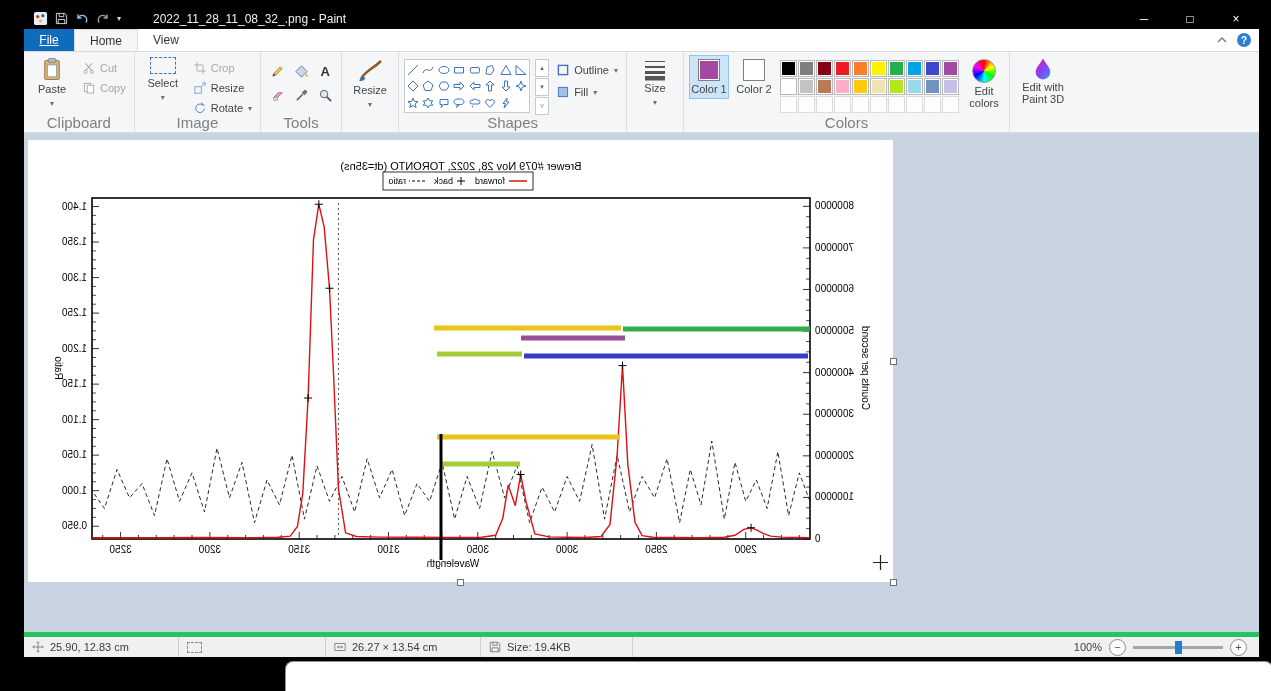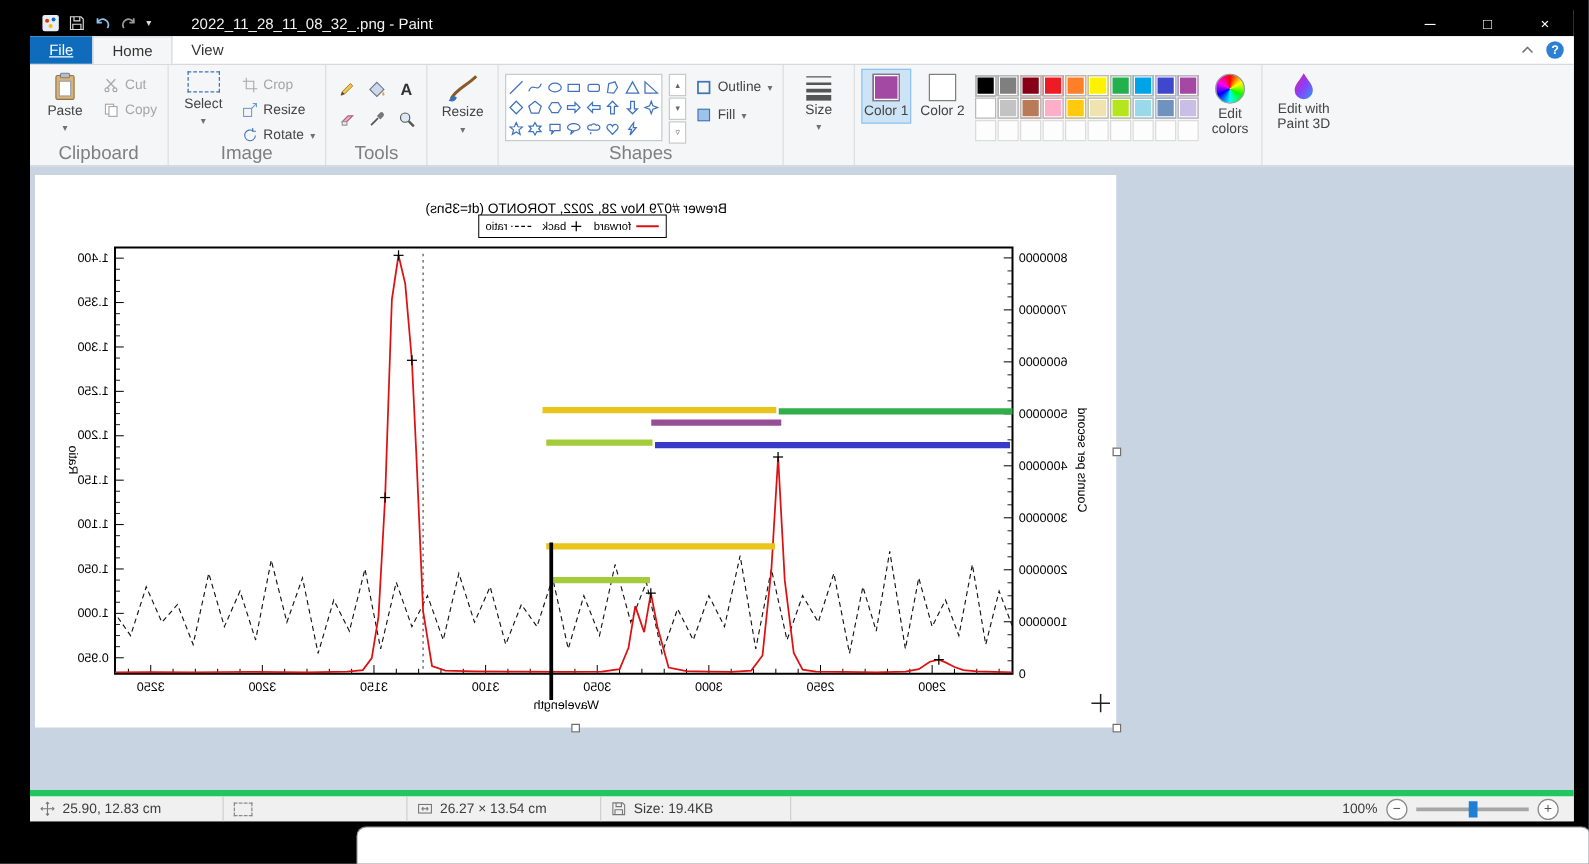--- a/index.html
+++ b/index.html
@@ -435,20 +435,21 @@
             <div class="sw empty"></div>
             <div class="sw empty"></div>
             <div class="sw empty"></div>
             <div class="sw empty"></div>
           </div>
         <div class="colbtn">
           <div class="wheel"></div>
           <span>Edit colors</span>
         </div>
       </div>
+      <div class="group-label">Colors</div>
     </div>
 
     <div class="group" style="border-right:none;">
       <div class="group-body">
         <div class="bigbtn" style="width:56px;">
           <svg width="20" height="23" viewBox="0 0 22 24">
               <defs>
                 <linearGradient id="p3d" x1="0" y1="0" x2="1" y2="1">
                   <stop offset="0" stop-color="#e91e8c"></stop>
                   <stop offset="0.5" stop-color="#8a3ffc"></stop>

